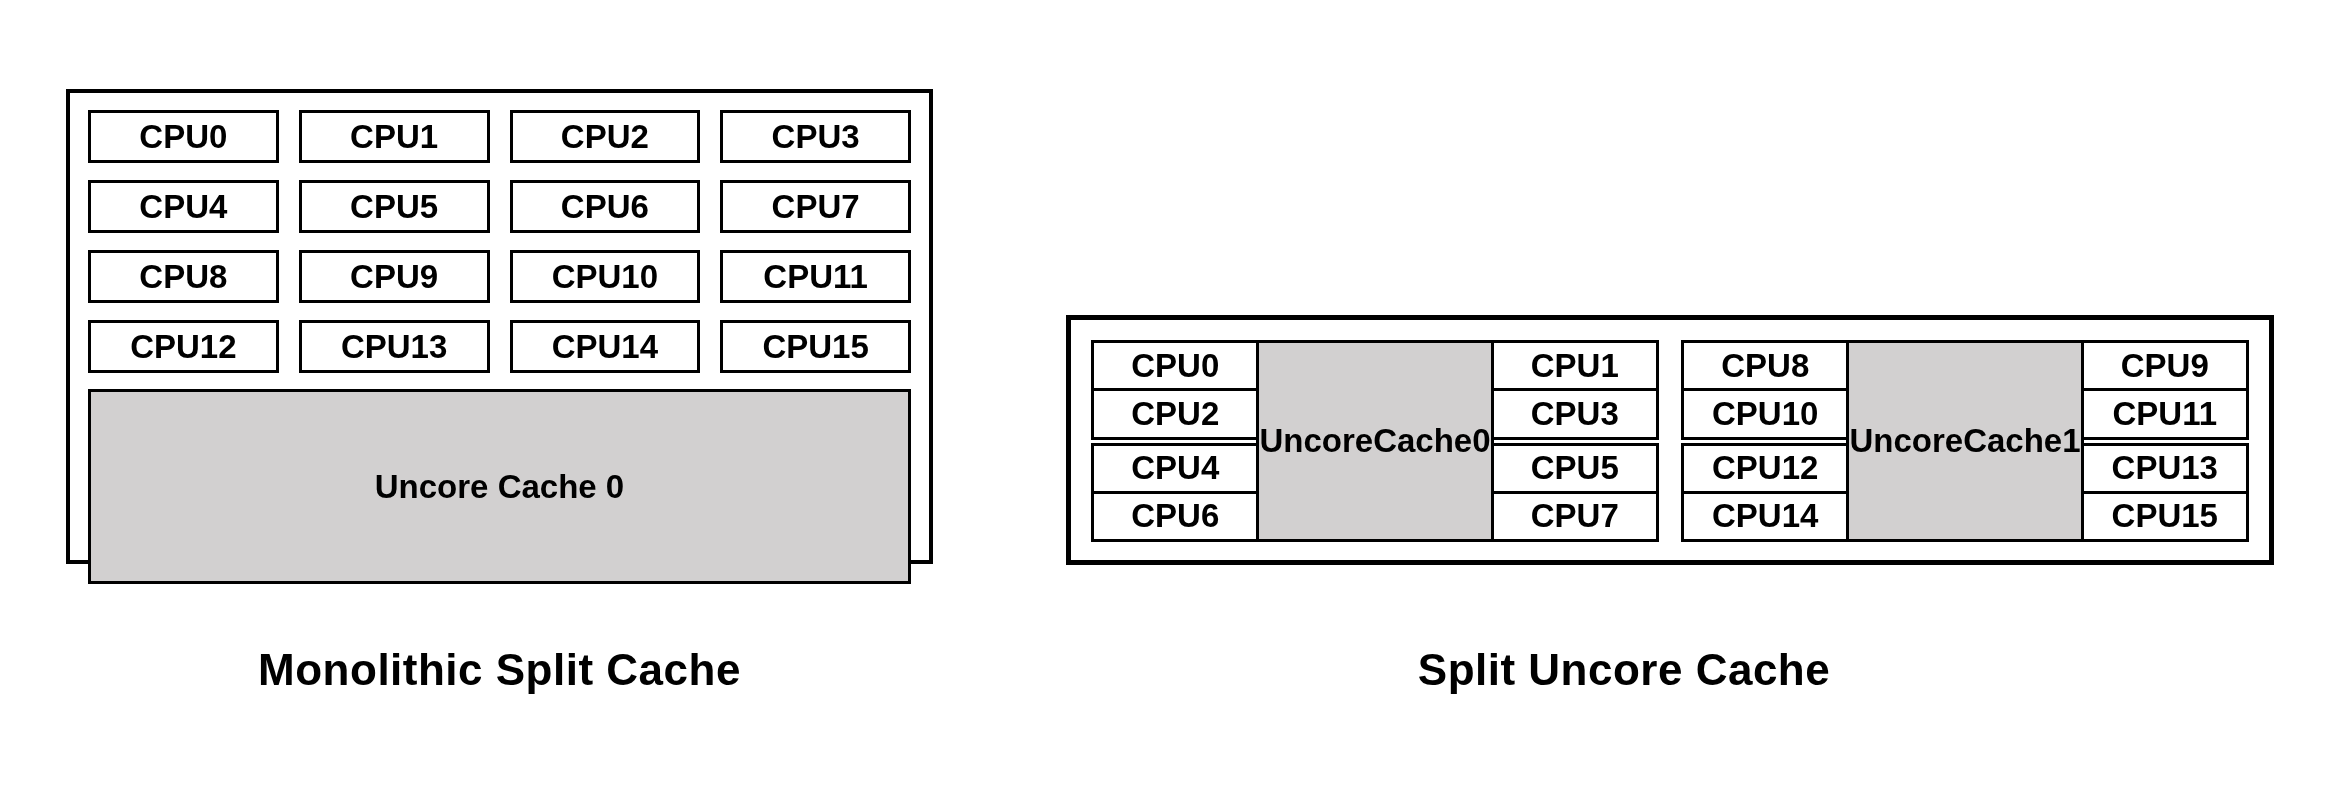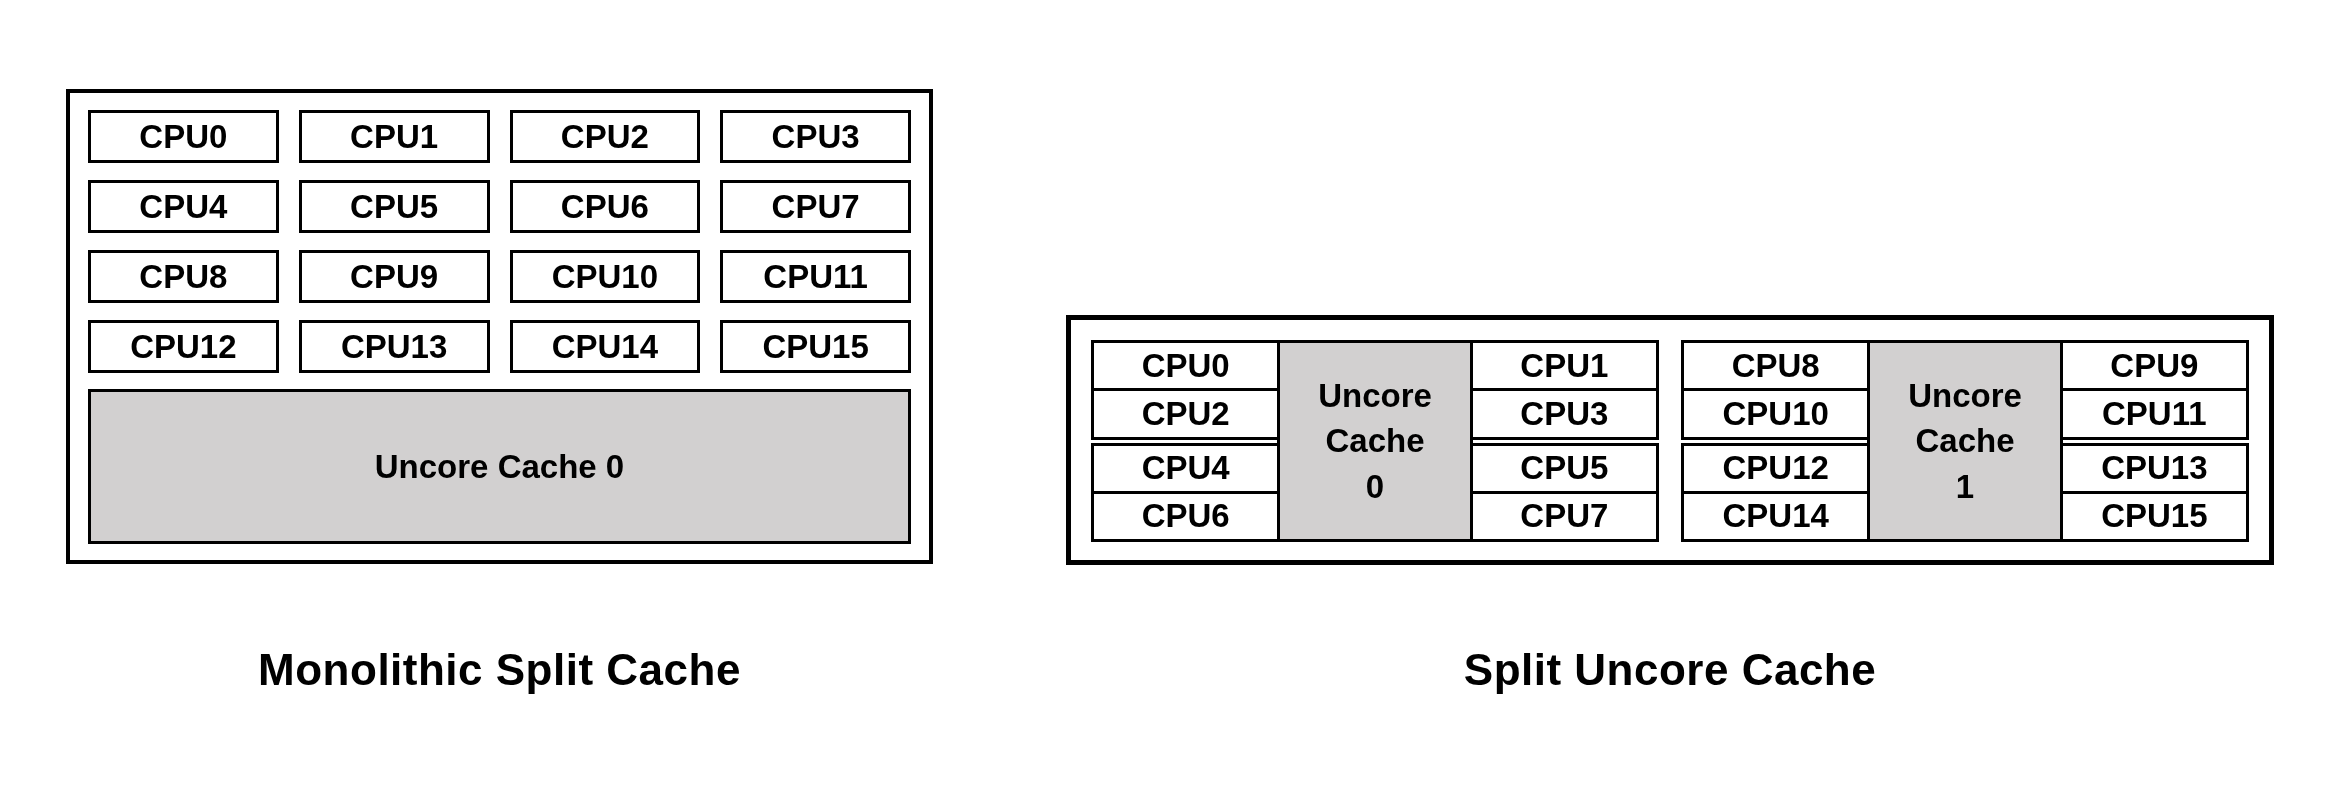--- a/index.html
+++ b/index.html
@@ -41,21 +41,21 @@
     background: var(--box_bg, #fff);
     display: flex;
     align-items: center;
     justify-content: center;
     font-weight: bold;
     font-size: 33px;
     white-space: nowrap;
   }
   .mono-cache {
     margin-top: 16px;
-    height: 155px;
+    height: 195px;
     box-sizing: border-box;
     border: 3px solid var(--border_color, #000);
     background: var(--cache_fill, #d0cece);
     display: flex;
     align-items: center;
     justify-content: center;
     font-weight: bold;
     font-size: 33px;
   }
 
@@ -99,41 +99,41 @@
   .cpu-col .cpu-cell + .cpu-cell { margin-top: -3px; }
   .cpu-col .cpu-cell:nth-child(3) { margin-top: 3px; }
   .cache-cell {
     flex: 1;
     box-sizing: border-box;
     border: 3px solid var(--border_color, #000);
     margin: 0 -3px;
     z-index: 1;
     background: var(--cache_fill, #d0cece);
     display: flex;
-    flex-direction: column;
+    flex-direction: row;
     align-items: center;
     justify-content: center;
     font-weight: bold;
     font-size: 33px;
     line-height: 1.38;
     text-align: center;
   }
 
   
   .caption {
     position: absolute;
     top: 645px;
     font-weight: bold;
     font-size: 44px;
     letter-spacing: 0.5px;
     text-align: center;
     white-space: nowrap;
   }
   .caption-mono { left: 66px;  width: 867px; }
-  .caption-split { left: 1066px; width: 1208px; }
+  .caption-split { left: 1020px; width: 1208px; }
 </style>
 </head>
 <body>
 
 <div class="mono-box">
   <div class="cpu-grid">
     <div class="cpu-box">CPU0</div>
     <div class="cpu-box">CPU1</div>
     <div class="cpu-box">CPU2</div>
     <div class="cpu-box">CPU3</div>

